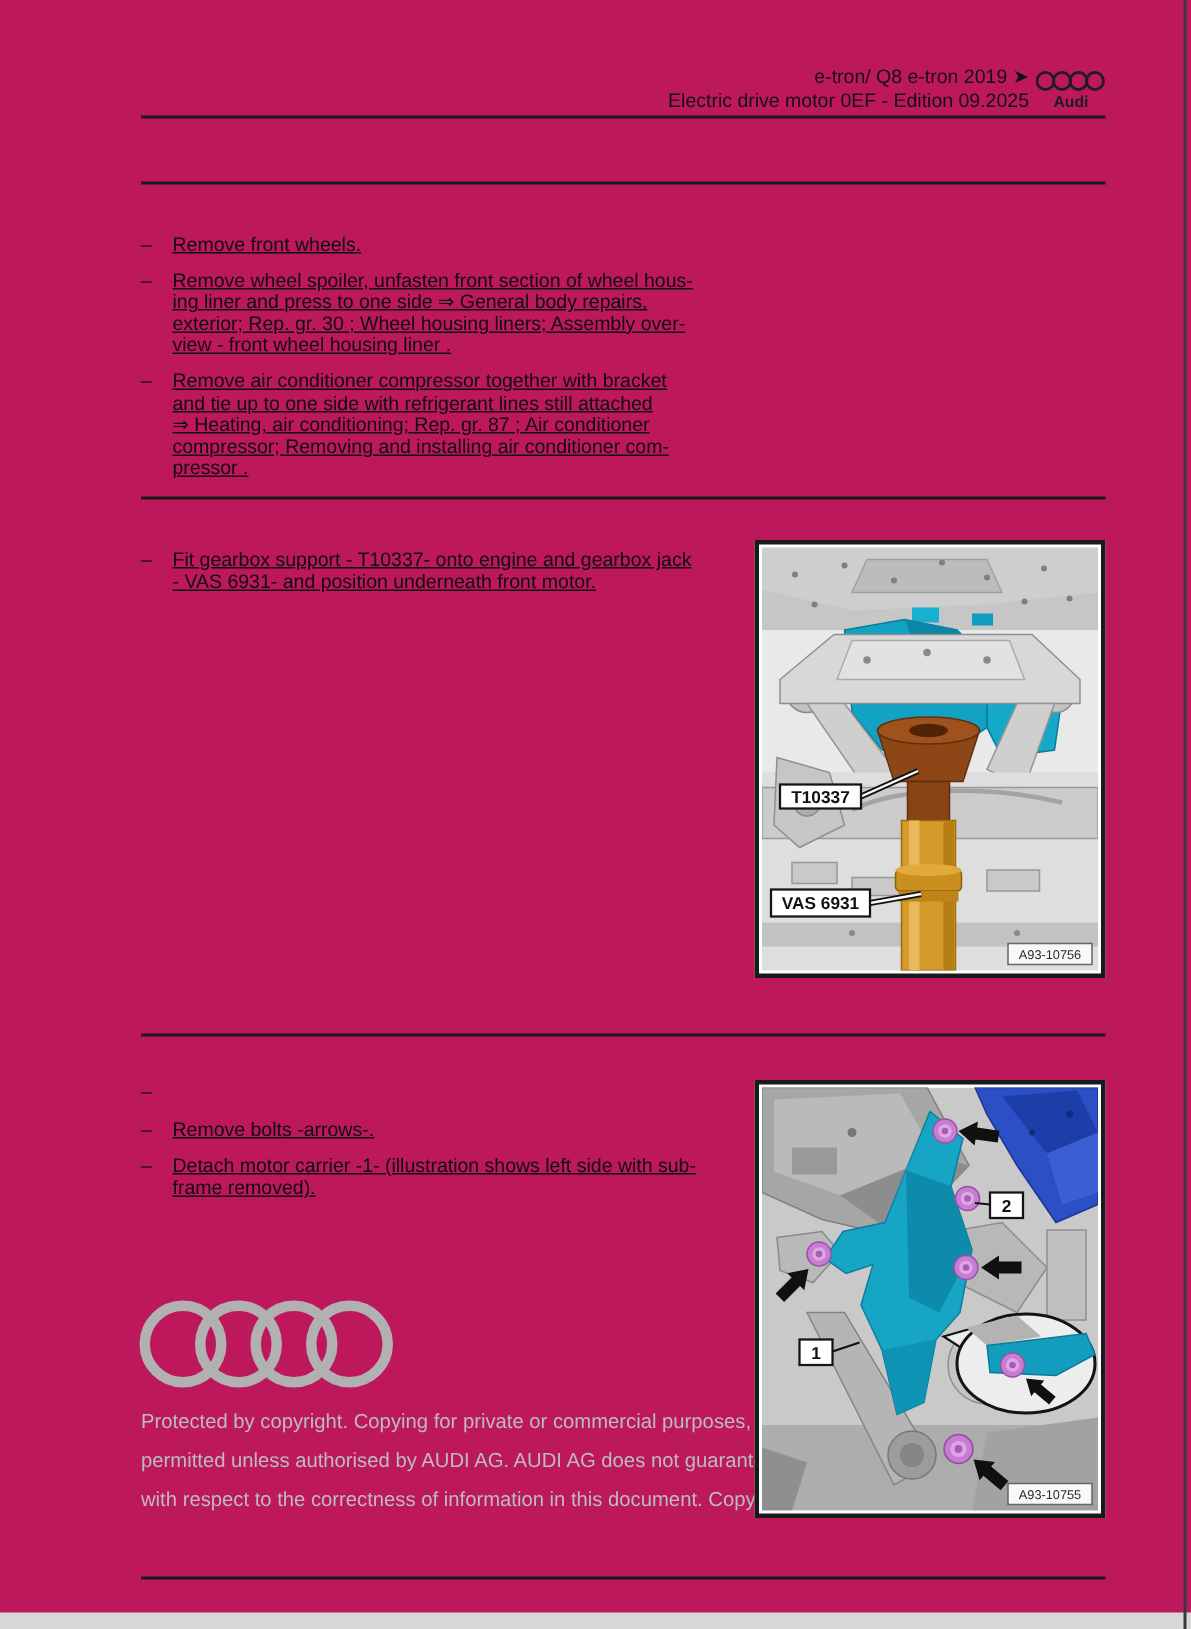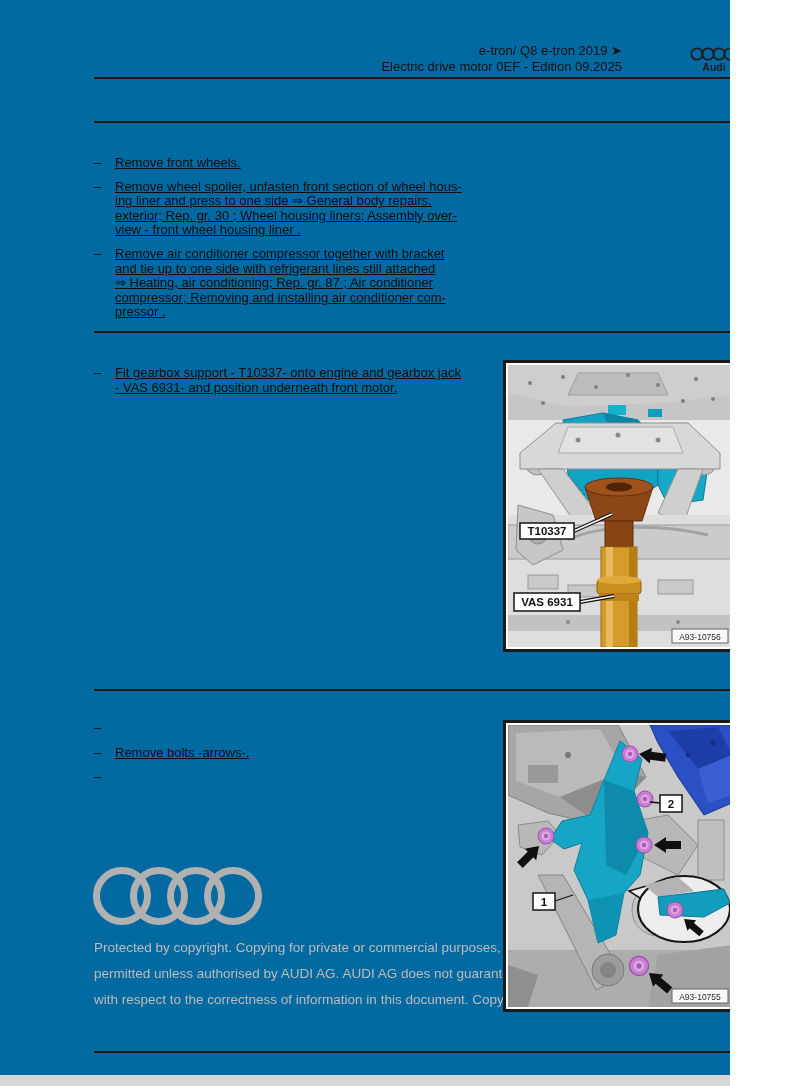--- a/index.html
+++ b/index.html
@@ -1,16 +1,16 @@
 <!DOCTYPE html>
 <html><head>
 <meta charset="utf-8">
 <style>
   html,body{margin:0;padding:0;background:#fff;}
-  #page{position:relative;width:730px;height:1086px;background:#0369a1;overflow:hidden;
+  #page{position:relative;width:794px;height:1086px;background:#be185d;overflow:hidden;
         font-family:"Liberation Sans", sans-serif;color:#0d0d0d;}
   .rule{position:absolute;left:94px;width:643px;height:2px;background:#181818;}
   
   .hdr-text{position:absolute;top:43px;right:108px;text-align:right;font-size:13px;line-height:16px;color:#111;}
   .hdr-logo{position:absolute;left:690px;top:46px;}
   
   .bullets{position:absolute;left:94px;width:445px;}
   .bullet{display:flex;margin-bottom:9px;font-size:13px;line-height:14.6px;}
   .dash{width:21px;flex:none;}
   .btext{white-space:pre-line;text-decoration:underline;}
@@ -176,20 +176,22 @@
   <div class="bullets" style="top:721px;width:410px;">
     <div class="bullet" style="margin-bottom:10px;">
       <span class="dash">–</span>
     </div>
     <div class="bullet" style="margin-bottom:10px;">
       <span class="dash">–</span>
       <span class="btext">Remove bolts -arrows-.</span>
     </div>
     <div class="bullet">
       <span class="dash">–</span>
+      <span class="btext">Detach motor carrier -1- (illustration shows left side with sub-
+frame removed).</span>
     </div>
   </div>
 
   <div class="fig" style="top:720px;">
     <svg width="224" height="282" viewBox="0 0 224 282">
       <defs>
         <g id="arr">
             <polygon points="0,0 12,-8 12,-4 27,-4 27,4 12,4 12,8" fill="#101010"></polygon>
           </g>
         <g id="bolt">

